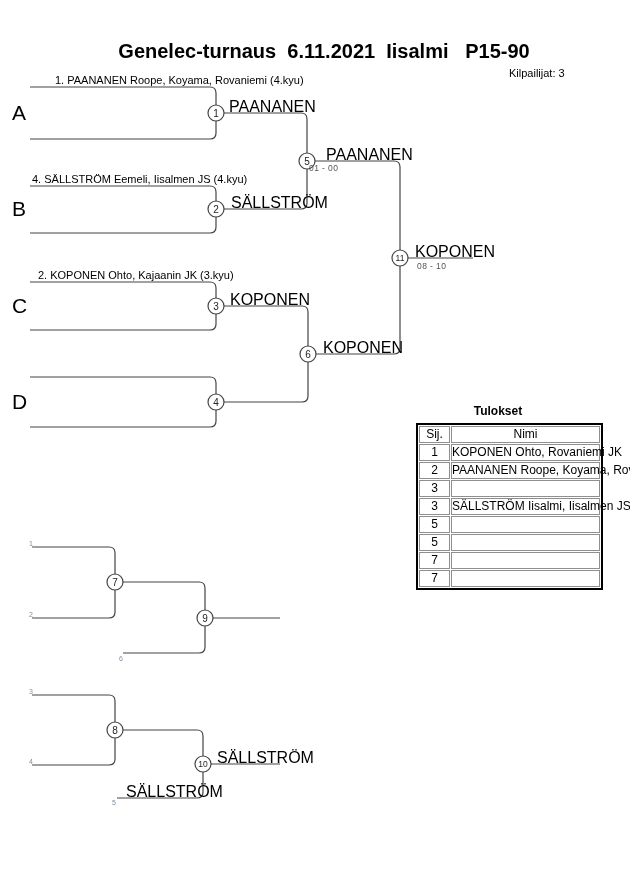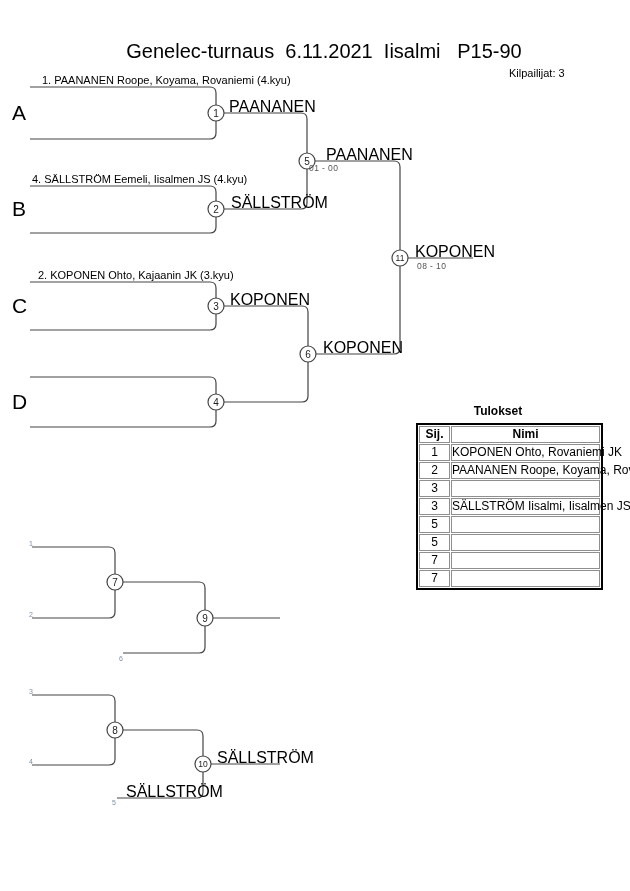--- a/index.html
+++ b/index.html
@@ -4,21 +4,21 @@
 <style>
   html,body{margin:0;padding:0}
   body{
     width:630px;height:891px;position:relative;overflow:hidden;
     background:#fff;color:#000;
     font-family:"Liberation Sans",sans-serif;
   }
   .abs{position:absolute}
   .page-title{
     left:18px;right:0;top:40px;text-align:center;
-    font-size:20px;font-weight:normal;white-space:pre;
+    font-size:20px;font-weight:bold;white-space:pre;
   }
   .competitors{left:509px;top:67px;font-size:11px;white-space:nowrap}
   .seed{font-size:11px;white-space:nowrap}
   .letter{font-size:21px;line-height:24px;font-weight:normal}
   .wlabel{font-size:16px;white-space:nowrap}
   .score{font-size:8.5px;color:#555;white-space:nowrap;letter-spacing:.4px}
   .slotdigit{font-size:7px;color:#7d90a5}
   svg.bracket{left:0;top:0;pointer-events:none}
   .node-circle{fill:#fff;stroke:#444;stroke-width:1.2}
   .node-num{font-size:10px;fill:#222;text-anchor:middle;font-family:"Liberation Sans",sans-serif}
@@ -28,21 +28,21 @@
   .results{left:416px;top:404px;width:164px}
   .results-title{font-weight:bold;font-size:12px;text-align:center;margin:0 0 5px 0}
   table.res{
     border-collapse:separate;border-spacing:1px;border:2px solid #000;
     width:187px;table-layout:fixed;background:#fff;
   }
   table.res th,table.res td{
     border:1px solid #8f8f8f;font-size:12px;height:15px;line-height:15px;
     padding:0;overflow:visible;
   }
-  table.res th{font-weight:bold;text-align:center}
+  table.res th{font-weight:normal;text-align:center}
   .col-place{width:31px}
   td.place{text-align:center}
   td.name{padding-left:6px;white-space:nowrap}
 </style>
 </head>
 <body>
 
 <svg class="bracket abs" width="630" height="891" viewBox="0 0 630 891">
 
   <path class="bline" d="M30,87 H210 Q216,87 216,93 V133 Q216,139 210,139 H30"></path>
@@ -114,21 +114,21 @@
 </svg>
 
 <div class="abs page-title">Genelec-turnaus  6.11.2021  Iisalmi   P15-90</div>
 <div class="abs competitors">Kilpailijat: 3</div>
 
 <div class="abs letter" style="left:12px;top:101px">A</div>
 <div class="abs letter" style="left:12px;top:197px">B</div>
 <div class="abs letter" style="left:12px;top:294px">C</div>
 <div class="abs letter" style="left:12px;top:390px">D</div>
 
-<div class="abs seed" style="left:42px;top:74px">1. PAANANEN Roope, Koyama, Rovaniemi (4.kyu)</div>
+<div class="abs seed" style="left:55px;top:74px">1. PAANANEN Roope, Koyama, Rovaniemi (4.kyu)</div>
 <div class="abs seed" style="left:32px;top:173px">4. SÄLLSTRÖM Eemeli, Iisalmen JS (4.kyu)</div>
 <div class="abs seed" style="left:38px;top:269px">2. KOPONEN Ohto, Kajaanin JK (3.kyu)</div>
 
 <div class="abs wlabel" style="left:229px;top:98px">PAANANEN</div>
 <div class="abs wlabel" style="left:231px;top:194px">SÄLLSTRÖM</div>
 <div class="abs wlabel" style="left:230px;top:291px">KOPONEN</div>
 <div class="abs wlabel" style="left:326px;top:146px">PAANANEN</div>
 <div class="abs score" style="left:309px;top:163px">01 - 00</div>
 <div class="abs wlabel" style="left:323px;top:339px">KOPONEN</div>
 <div class="abs wlabel" style="left:415px;top:243px">KOPONEN</div>

